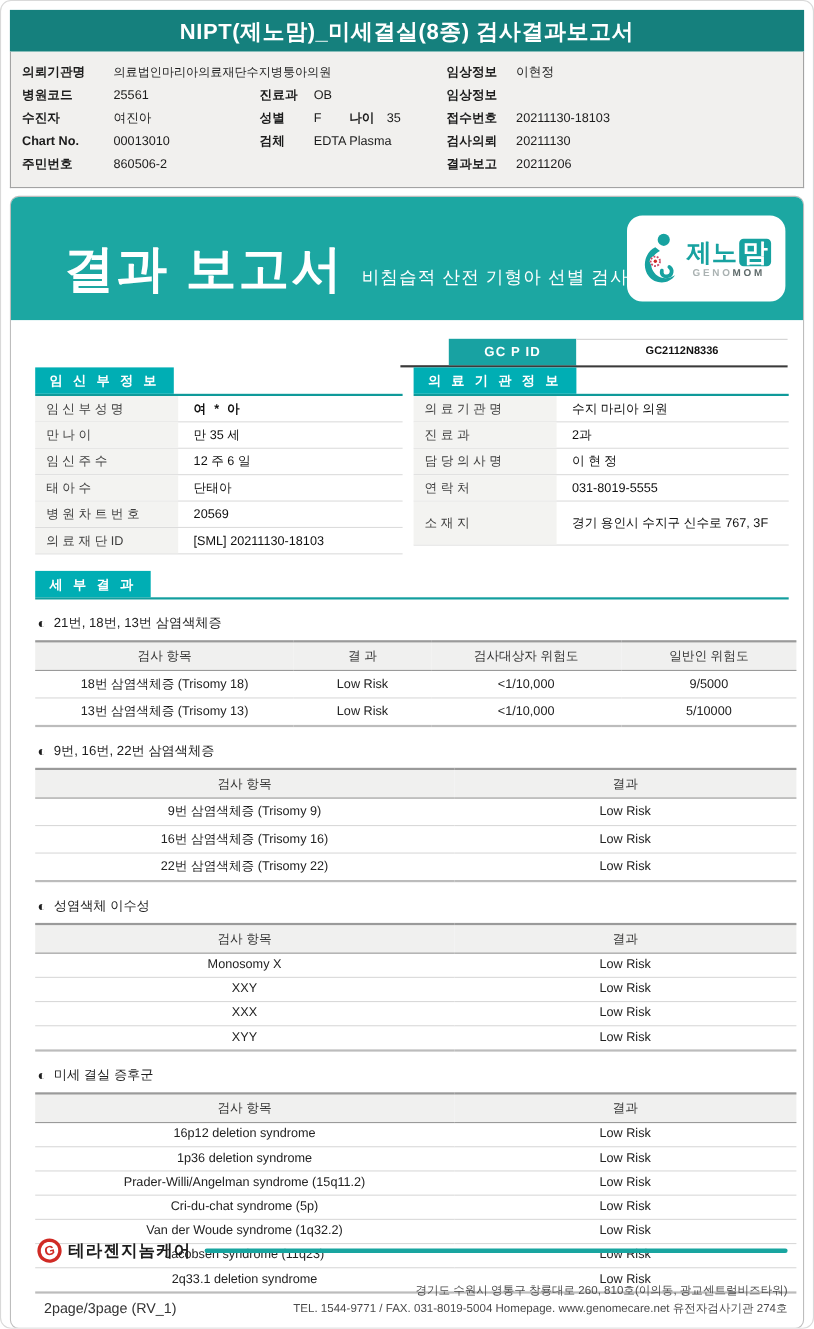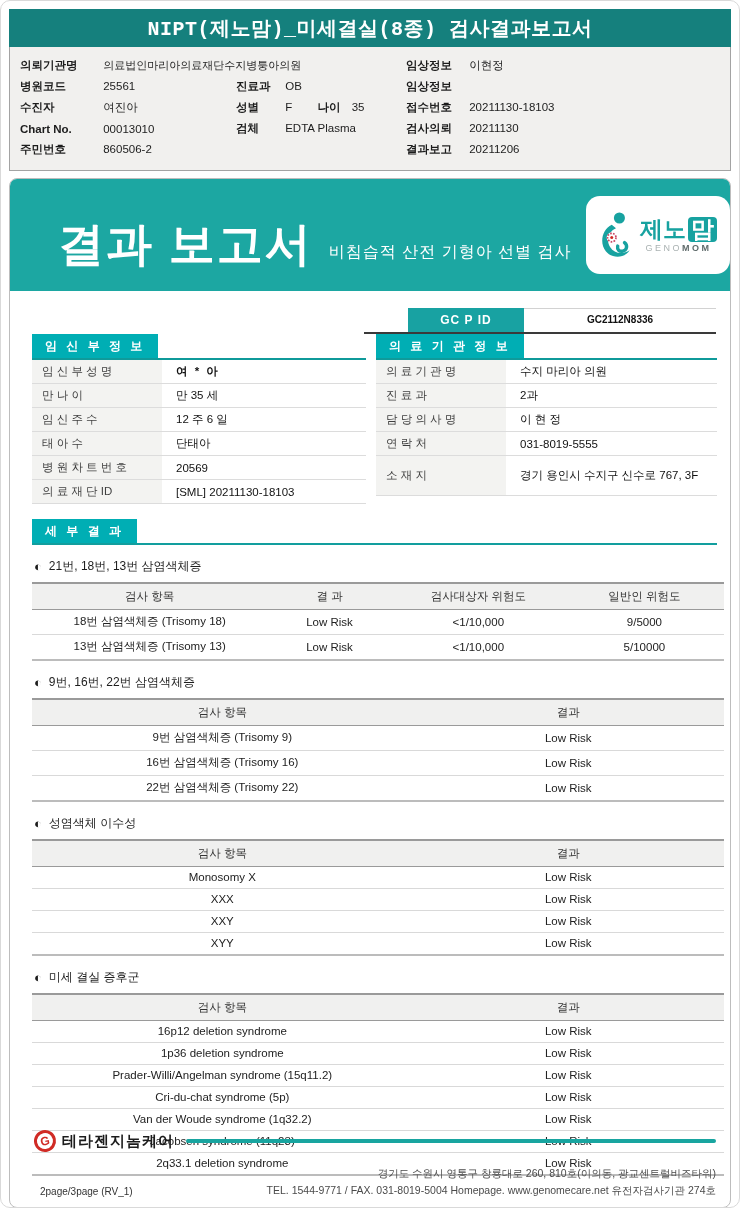--- a/index.html
+++ b/index.html
@@ -2,43 +2,43 @@
 <html><head>
 <meta charset="utf-8">
 <style>
   * { margin:0; padding:0; box-sizing:border-box; }
   html,body { background:#fff; }
   body { width:740px; height:1208px; font-family:"Liberation Sans","DejaVu Sans",sans-serif; color:#1c1c1c; }
   .sheet { width:740px; height:1208px; background:#fff; border:1px solid #d9d9d9; border-radius:10px; overflow:hidden; position:relative; }
 
   
   .titlebar { margin:8px 8px 0; height:38px; background:#15807D; color:#fff; font-size:20px; font-weight:bold;
-              display:flex; align-items:center; justify-content:center; letter-spacing:.5px;font-family:Liberation Mono, monospace; }
+              display:flex; align-items:center; justify-content:center; letter-spacing:.5px; }
   .info-panel { margin:0 8px; border:1px solid #a3a3a3; border-top:none; background:#f1f0ee; padding:8px 10px 10px;
                 display:grid; grid-template-columns:216px 170px 1fr; grid-auto-rows:21px; align-items:center; font-size:11.5px; }
   .cell { white-space:nowrap; overflow:hidden; }
   .cell .lbl { font-weight:bold; display:inline-block; }
   .c1 .lbl { width:80px; }
   .c2 .lbl { width:46px; }
   .c3 .lbl { width:60px; }
   .span2 { grid-column:1 / span 2; }
   .age-lbl { font-weight:bold; margin-left:22px; margin-right:8px; }
 
   
   .panel { margin:8px; margin-top:7px; height:1030px; border:1px solid #bdbdbd; border-radius:8px; background:#fff; position:relative; overflow:hidden; }
 
   .banner { height:112px; background:#1CA7A2; position:relative; display:flex; align-items:flex-end; padding:0 0 24px 48px; }
   .banner-title { color:#fff; font-weight:bold; font-size:46px; line-height:1; letter-spacing:2px; }
   .banner-sub { color:#fff; font-weight:normal; font-size:16px; margin:0 0 4px 16px; letter-spacing:1px; }
-  .logo-card { position:absolute; right:0; top:17px; width:144px; height:78px; background:#fff; border-radius:14px;
+  .logo-card { position:absolute; right:16px; top:17px; width:144px; height:78px; background:#fff; border-radius:14px;
                display:flex; align-items:center; justify-content:center; gap:7px; }
   .logo-text { display:flex; flex-direction:column; align-items:center; }
   .logo-kor { font-size:23px; font-weight:bold; color:#17A2A0; line-height:1.1; }
   .logo-kor .mam { display:inline-block; background:#17A2A0; color:#fff; border-radius:4px; padding:0 3px; margin-left:2px; }
-  .logo-eng { font-size:9px; letter-spacing:2.5px; color:#aab2b2; margin-top:1px; }
+  .logo-eng { font-size:9px; letter-spacing:2.5px; color:#aab2b2; margin-top:1px;font-weight:bold; }
   .logo-eng b { color:#5f6b6b; }
 
   .gcp { display:flex; width:352px; margin:17px 14px 0 auto; border-bottom:2px solid #3a3a3a;padding-left:44px; }
   .gcp .k { width:116px; background:#18A2A2; color:#fff; font-weight:bold; font-size:12px; letter-spacing:1px;
             text-align:center; padding:5px 0; }
   .gcp .v { flex:1; background:#fff; border-top:1px solid #d2d2d2; text-align:center; font-weight:bold; font-size:10px; padding:5px 0; color:#111; }
 
   
   .infotables { display:flex; margin:0 13px 0 22px; gap:10px; }
   .itable { }
@@ -67,21 +67,21 @@
 
   
   .footer { position:absolute; left:0; right:0; bottom:9px; }
   .f-top { display:flex; align-items:center; margin:0 14px 0 24px; }
   .brand { display:flex; align-items:center; gap:6px; }
   .gmark { width:22px; height:22px; border:3px solid #D02B25; border-radius:50%; color:#D02B25; font-weight:bold; font-size:12px;
            display:flex; align-items:center; justify-content:center; transform:rotate(-12deg); background:#fff; }
   .brand-name { font-size:15px; font-weight:bold; color:#1c1c1c; letter-spacing:1px; }
   .f-rule { flex:1; height:4px; background:#18A5A0; margin-left:12px; border-radius:2px; }
   .f-bottom { display:flex; justify-content:space-between; align-items:flex-end; margin:2px 14px 0 30px; }
-  .f-page { font-size:10px; color:#333; padding-bottom:1px;margin-top:32px; }
+  .f-page { font-size:13px; color:#333; padding-bottom:1px;margin-top:32px; }
   .f-addr { text-align:right; font-size:10.5px; color:#4a4a4a; line-height:1.55; }
 </style>
 </head>
 <body>
 
 <div class="sheet">
 
   <div class="titlebar">
     <span>NIPT(제노맘)_미세결실(8종) 검사결과보고서</span>
   </div>
@@ -302,25 +302,25 @@
         <th>검사 항목</th>
         <th>결과</th>
       </tr>
         </thead>
       <tbody>
         <tr>
             <td>Monosomy X</td>
             <td>Low Risk</td>
           </tr>
         <tr>
+            <td>XXY</td>
+            <td>Low Risk</td>
+          </tr>
+        <tr>
             <td>XXX</td>
-            <td>Low Risk</td>
-          </tr>
-        <tr>
-            <td>XXY</td>
             <td>Low Risk</td>
           </tr>
         <tr>
             <td>XYY</td>
             <td>Low Risk</td>
           </tr>
       </tbody>
     </table>
 
     <div class="sec-h">

